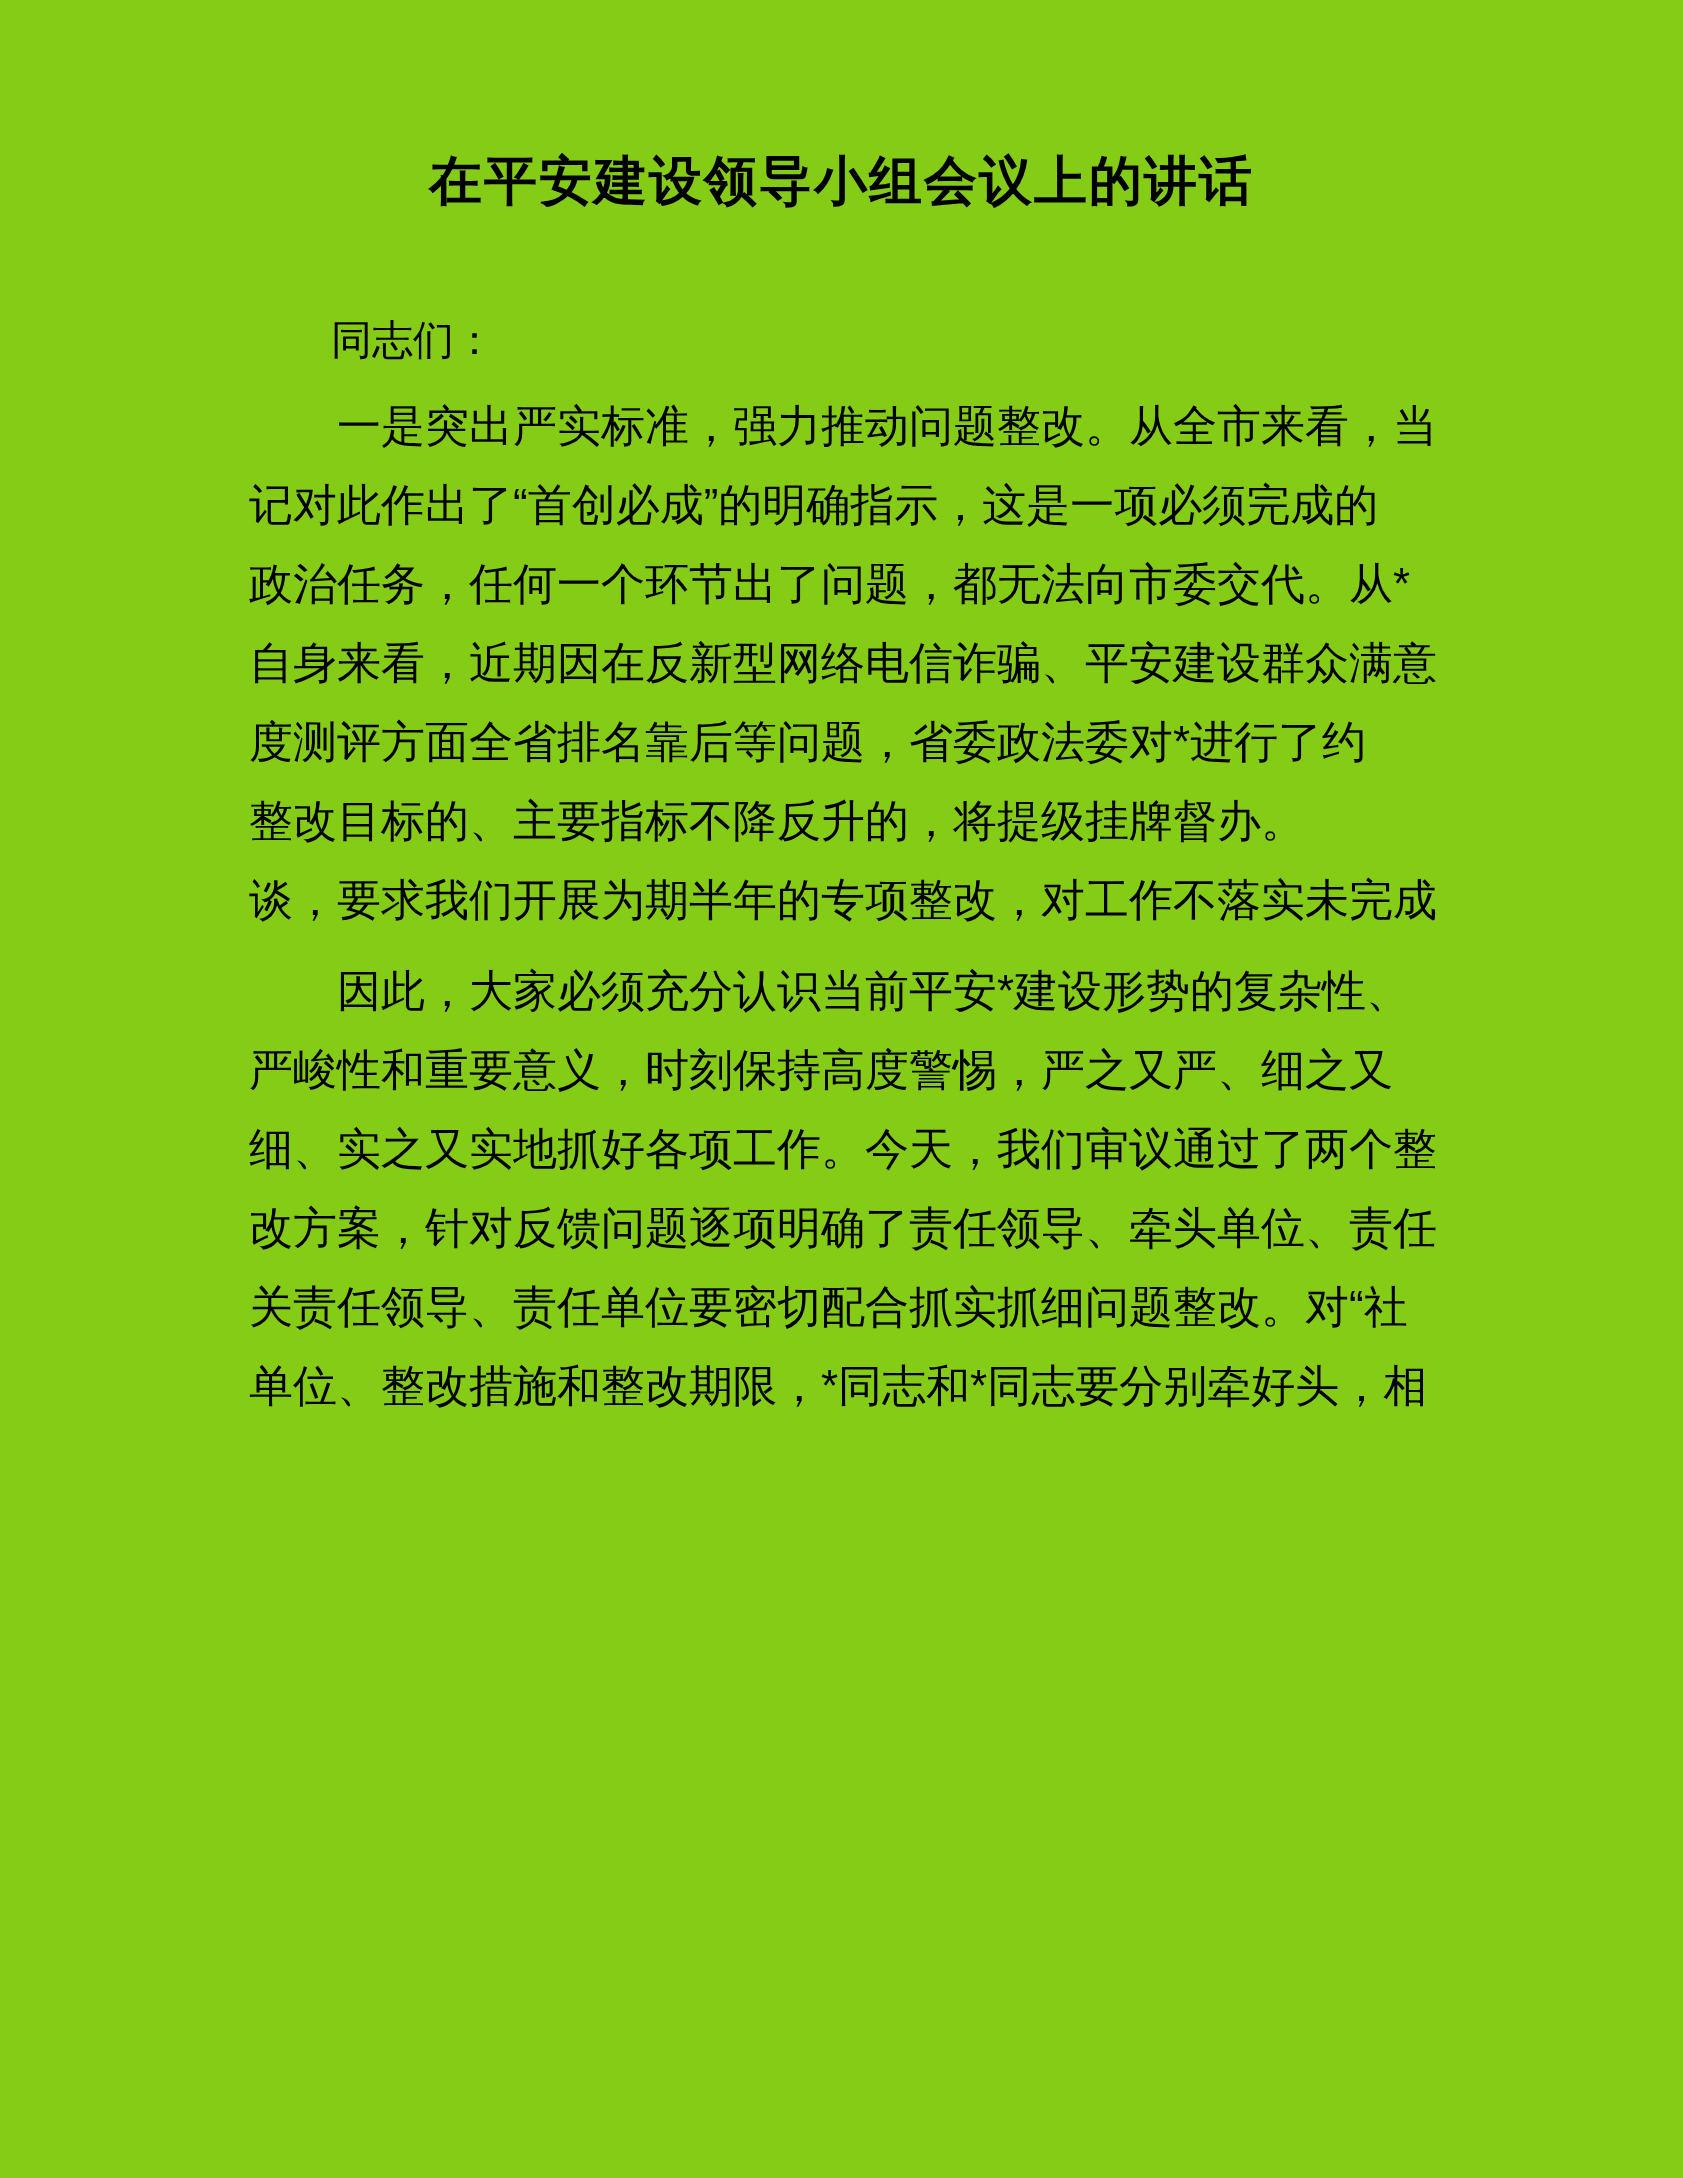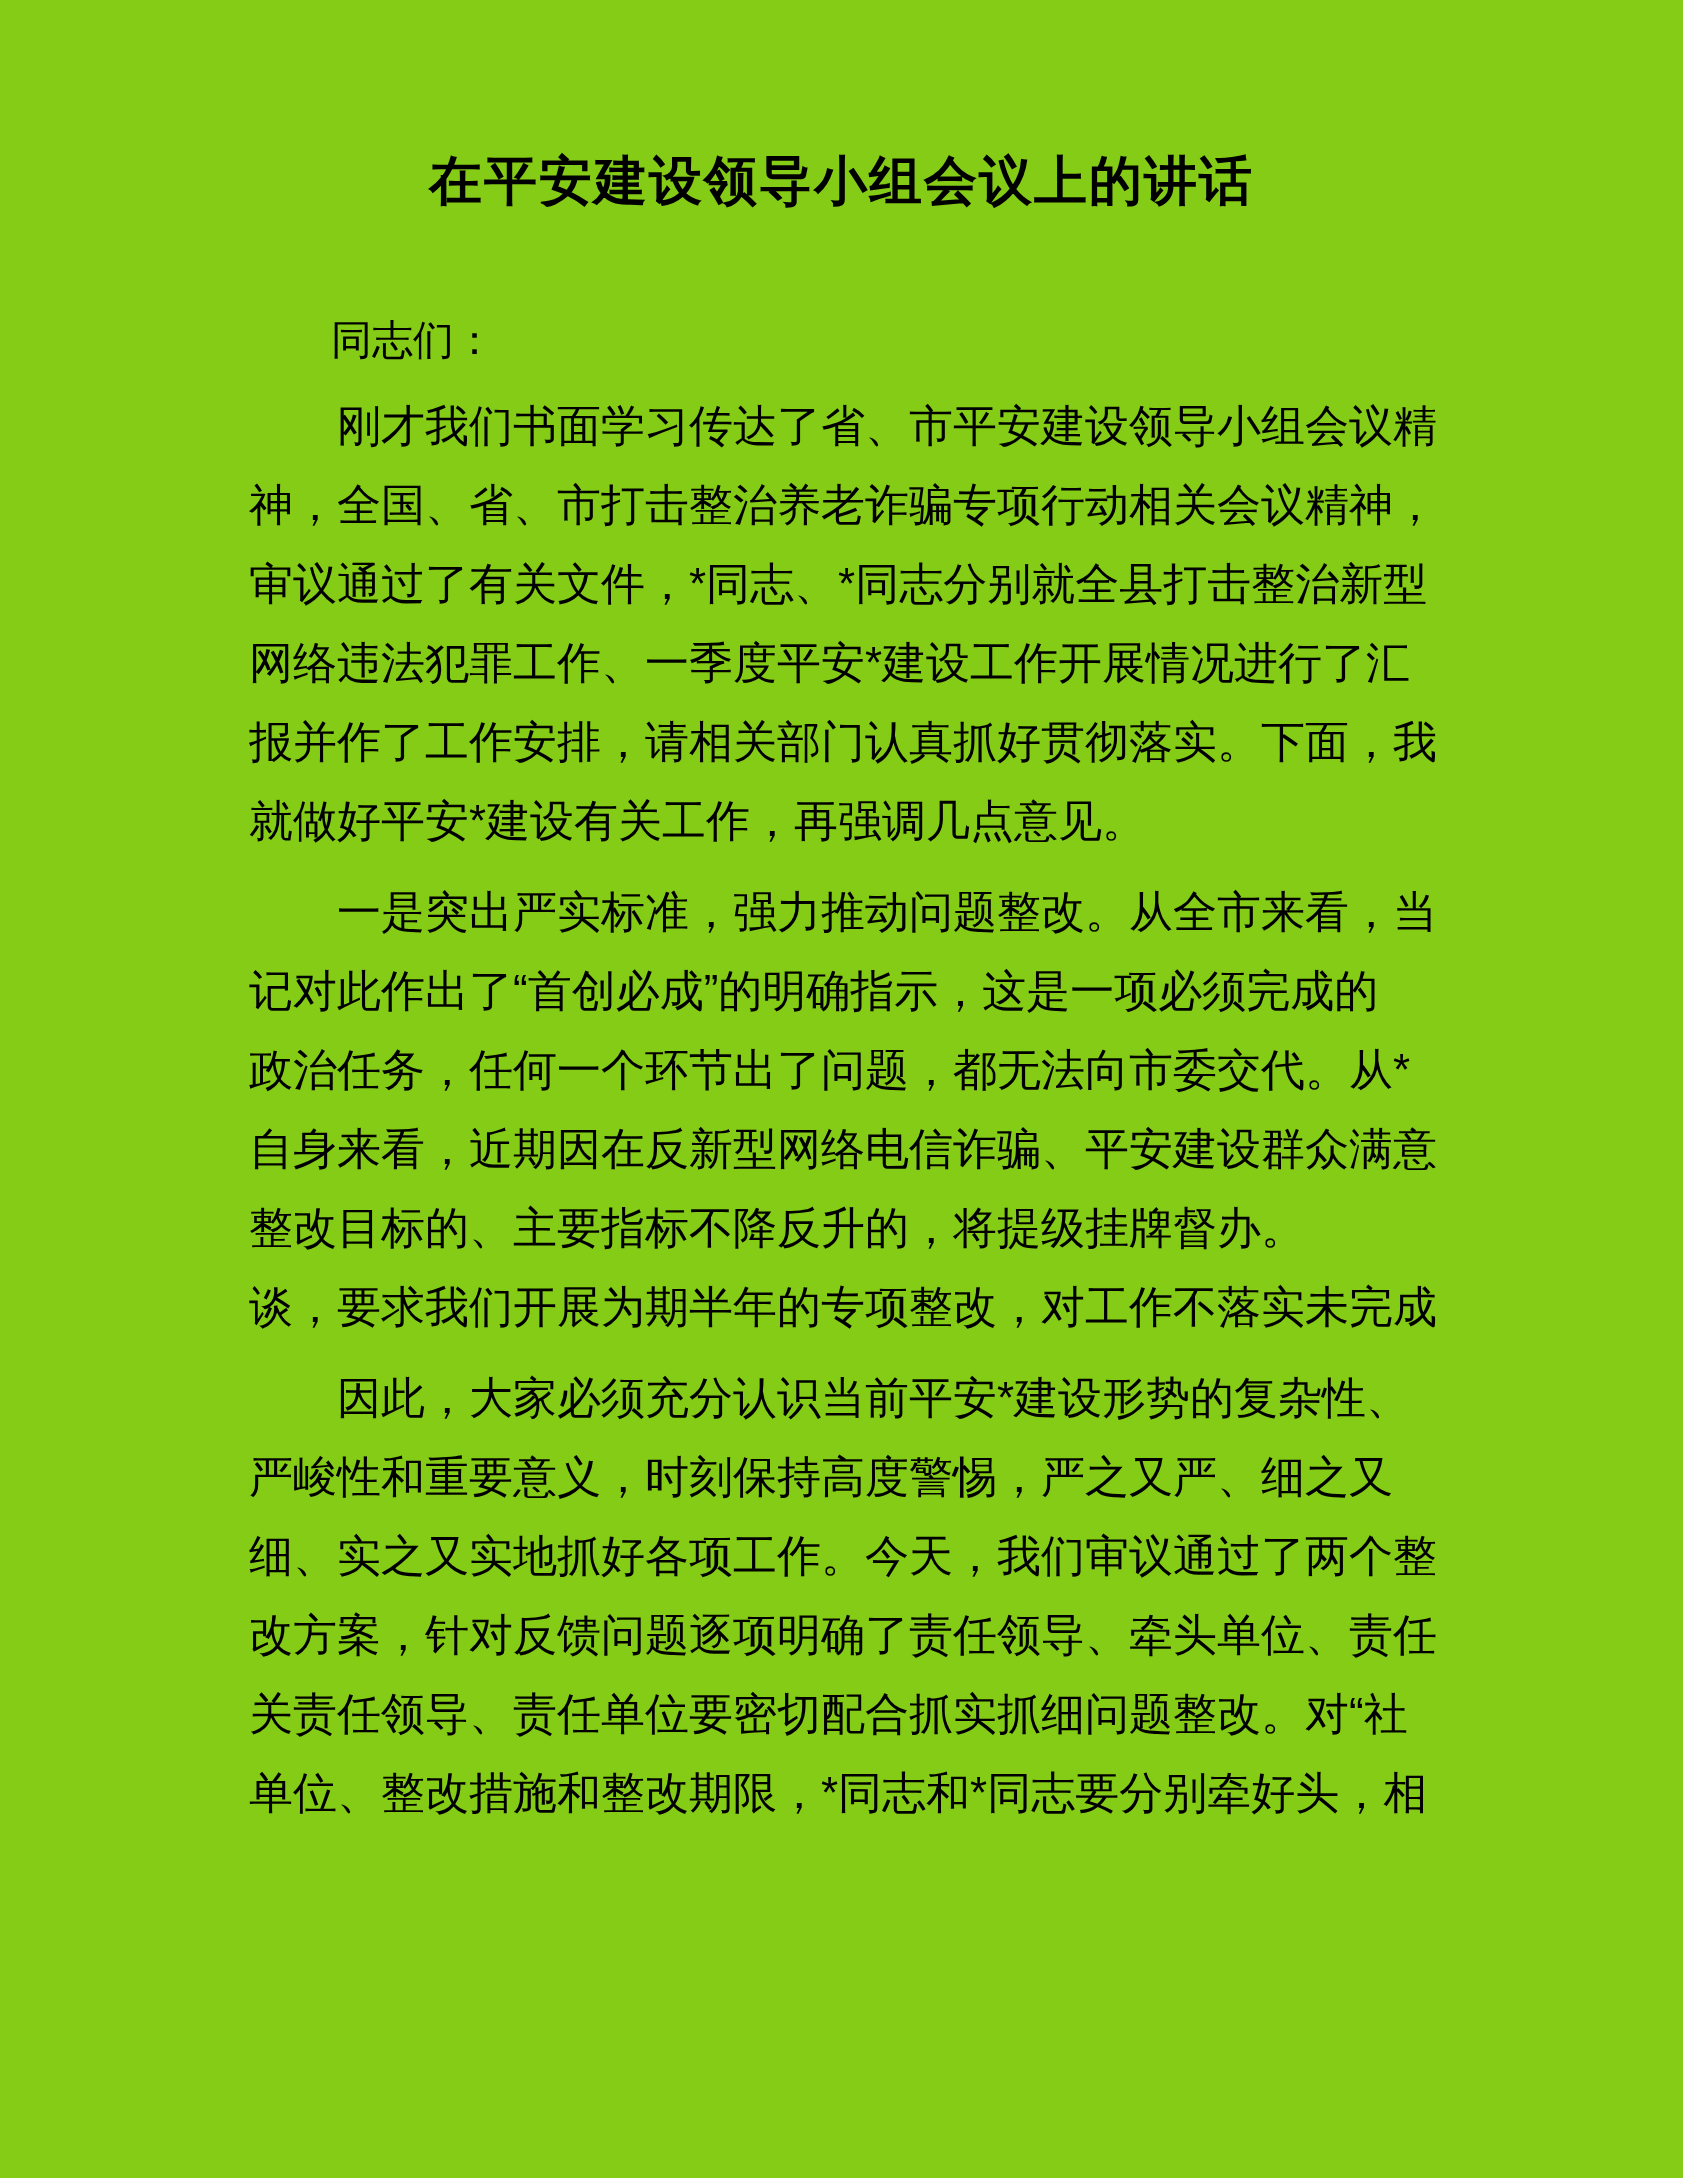--- a/index.html
+++ b/index.html
@@ -59,32 +59,25 @@
 </style>
 </head>
 <body>
 
 <div class="page">
   <h1 class="title">在平安建设领导小组会议上的讲话</h1>
   <div class="doc-body">
     <div class="salutation">同志们：</div>
     <div id="paragraphs">
         <div class="para">
-          <div class="line">刚才我们书面学习传达了省、市平安建设领导小组会议精</div>
-          <div class="line">神，全国、省、市打击整治养老诈骗专项行动相关会议精神，</div>
-          <div class="line">审议通过了有关文件，*同志、*同志分别就全县打击整治新型</div>
-          <div class="line">网络违法犯罪工作、一季度平安*建设工作开展情况进行了汇</div>
-          <div class="line">报并作了工作安排，请相关部门认真抓好贯彻落实。下面，我</div>
-          <div class="line">就做好平安*建设有关工作，再强调几点意见。</div>
-        </div>
-        <div class="para">
           <div class="line">一是突出严实标准，强力推动问题整改。从全市来看，当</div>
           <div class="line">记对此作出了“首创必成”的明确指示，这是一项必须完成的</div>
           <div class="line">政治任务，任何一个环节出了问题，都无法向市委交代。从*</div>
           <div class="line">自身来看，近期因在反新型网络电信诈骗、平安建设群众满意</div>
+          <div class="line">度测评方面全省排名靠后等问题，省委政法委对*进行了约</div>
           <div class="line">整改目标的、主要指标不降反升的，将提级挂牌督办。</div>
           <div class="line">谈，要求我们开展为期半年的专项整改，对工作不落实未完成</div>
         </div>
         <div class="para">
           <div class="line">因此，大家必须充分认识当前平安*建设形势的复杂性、</div>
           <div class="line">严峻性和重要意义，时刻保持高度警惕，严之又严、细之又</div>
           <div class="line">细、实之又实地抓好各项工作。今天，我们审议通过了两个整</div>
           <div class="line">改方案，针对反馈问题逐项明确了责任领导、牵头单位、责任</div>
           <div class="line">关责任领导、责任单位要密切配合抓实抓细问题整改。对“社</div>
           <div class="line">单位、整改措施和整改期限，*同志和*同志要分别牵好头，相</div>

